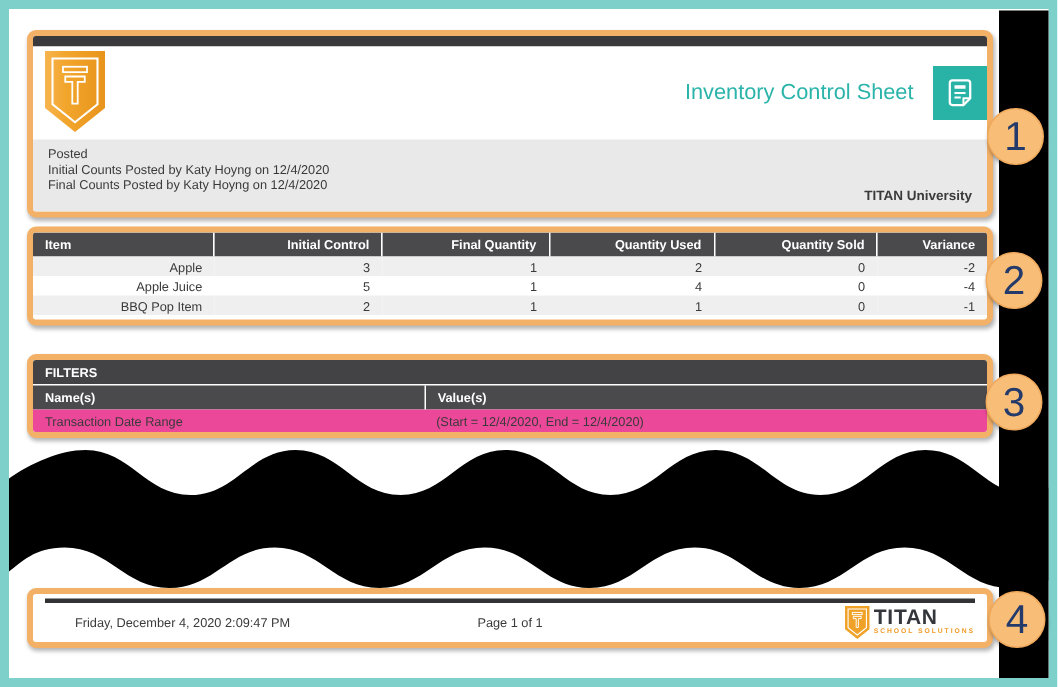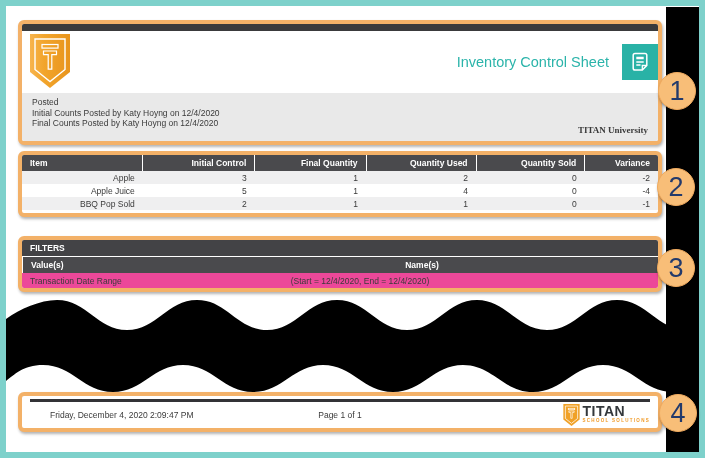--- a/index.html
+++ b/index.html
@@ -23,21 +23,21 @@
 
   
   .hdr-row { position:relative; height:62px; background:#fff; }
   .shield-lg { position:absolute; left:8px; top:3px; }
   .hdr-right { position:absolute; right:0; top:0; height:62px; display:flex; align-items:center; }
   .report-title { color:#2BB4AA; font-size:14.5px; margin-right:13px; }
   .doc-icon-box { width:36px; height:36px; background:#29B2A6; display:flex; align-items:center; justify-content:center; }
 
   .posted-block { position:relative; height:48px; background:#E9E9E9; padding:4px 10px 0 10px;
                   font-size:8.5px; color:#3A3A3A; line-height:10.6px; }
-  .org-name { position:absolute; right:10px; bottom:5px; font-weight:bold; font-size:9px; color:#3A3A3A;font-family:Liberation Serif, serif; }
+  .org-name { position:absolute; right:10px; bottom:5px; font-weight:bold; font-size:9px; color:#3A3A3A; }
 
   
   table.inv { width:100%; border-collapse:collapse; table-layout:fixed; }
   table.inv th { background:#4A4A4D; color:#fff; font-size:8.5px; font-weight:bold;
                  text-align:right; padding:3px 8px; border-left:1px solid #fff; }
   table.inv th:first-child { text-align:left; border-left:none; }
   table.inv td { font-size:8.5px; color:#3A3A3A; text-align:right; padding:1px 8px; height:13px; }
   table.inv td:first-child { text-align:right; }
   table.inv tr.odd { background:#EFEFF0; }
 
@@ -157,38 +157,38 @@
       </tr>
       <tr>
         <td>Apple Juice</td>
         <td>5</td>
         <td>1</td>
         <td>4</td>
         <td>0</td>
         <td>-4</td>
       </tr>
       <tr class="odd">
-        <td>BBQ Pop Sold</td>
+        <td>BBQ Pop Item</td>
         <td>2</td>
         <td>1</td>
         <td>1</td>
         <td>0</td>
         <td>-1</td>
       </tr>
     </tbody>
       </table>
   </div>
 
   <div class="abox" id="box3">
     <div class="filters-bar">
       <span>FILTERS</span>
     </div>
     <div class="filters-hdr">
+      <span class="cell c-name">Name(s)</span>
       <span class="cell c-value">Value(s)</span>
-      <span class="cell c-name">Name(s)</span>
     </div>
     <div class="filters-row">
       <span class="cell c-name">Transaction Date Range</span>
       <span class="cell c-value">(Start = 12/4/2020, End = 12/4/2020)</span>
     </div>
   </div>
 
   <div class="abox" id="box4">
     <div class="foot-inner">
       <div class="foot-rule"></div>

